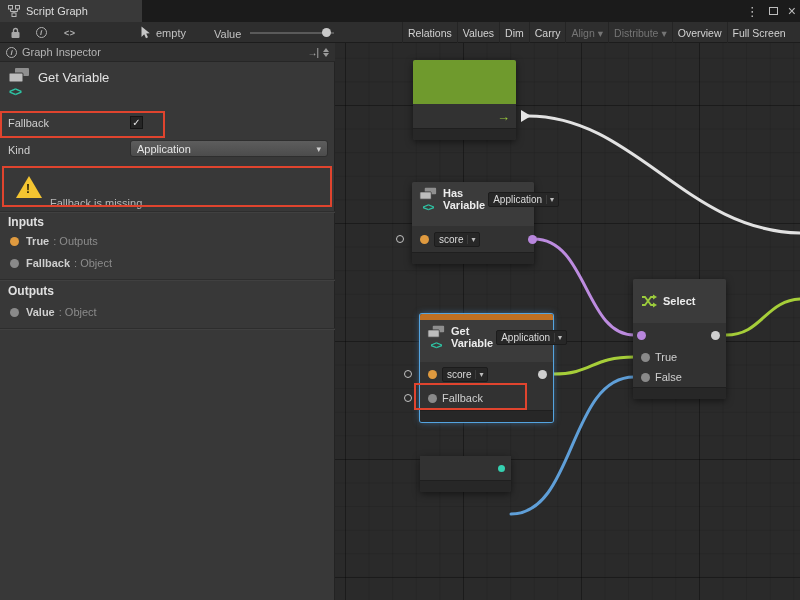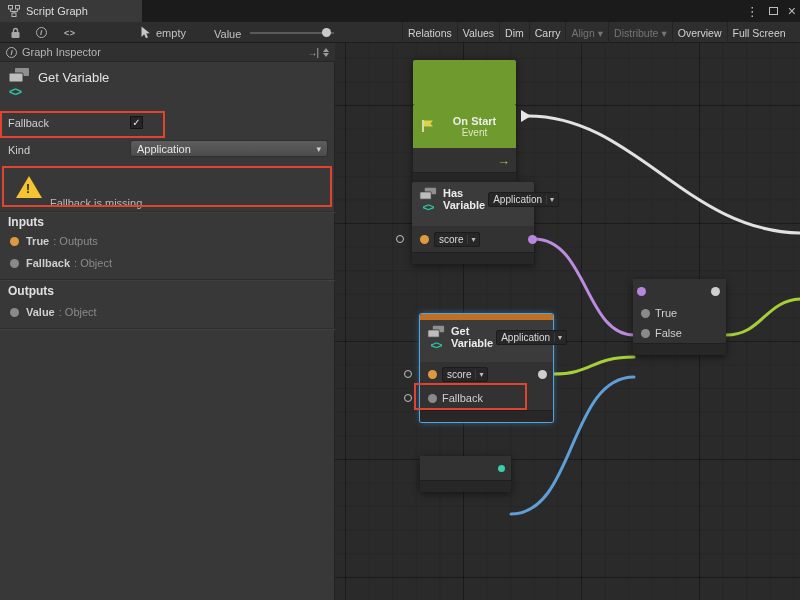--- a/index.html
+++ b/index.html
@@ -280,30 +280,20 @@
     <svg id="wires" width="465" height="557" viewBox="0 0 465 557">
       <path d="M193 73 C 300 73 352 190 468 190" fill="none" stroke-width="3" stroke-linecap="round" stroke="#e2e2e2"></path>
       <path d="M199 196 C 252 196 250 292 299 292" fill="none" stroke-width="3" stroke-linecap="round" stroke="#bd8ce0"></path>
       <path d="M218 331 C 258 331 256 314 299 314" fill="none" stroke-width="3" stroke-linecap="round" stroke="#a6ce39"></path>
       <path d="M176 471 C 240 471 234 334 299 334" fill="none" stroke-width="3" stroke-linecap="round" stroke="#5f9fd8"></path>
       <path d="M391 292 C 428 292 430 256 468 256" fill="none" stroke-width="3" stroke-linecap="round" stroke="#a6ce39"></path>
     </svg>
 
     <div class="node" id="node-on-start">
       <div class="hdr-green hdr-green hdr-green hdr-green hdr-green"></div>
-      <div class="hdr-green" style="margin-top:-0px">
-        <svg width="13" height="14" viewBox="0 0 13 14">
-          <line x1="2" y1="1" x2="2" y2="13" stroke="#f0eecb" stroke-width="1.6"></line>
-          <path d="M3 1.5 H12 L9.6 4.5 L12 7.5 H3 Z" fill="#ded24a"></path>
-        </svg>
-        <div class="hdr-text">
-          <div class="node-title">On Start</div>
-          <div class="node-sub">Event</div>
-        </div>
-      </div>
       <div class="body">
         <span class="flow-arrow">→</span>
       </div>
       <div class="node-footer"></div>
       <span class="tri-out"></span>
     </div>
 
     <div class="node" id="node-has-variable">
       <div class="hdr2">
         <div class="icons-col">
@@ -362,20 +352,29 @@
       </div>
       <div class="port-row">
         <span class="hollow-port"></span>
         <span class="dot gray"></span>
         <span style="color:#cfcfcf">Fallback</span>
       </div>
       <div class="node-footer"></div>
     </div>
 
     <div class="node" id="node-select">
+      <div class="hdr">
+        <svg width="16" height="14" viewBox="0 0 16 14">
+          <path d="M1 3 H4 L10 11 H12" fill="none" stroke="#9ccc3c" stroke-width="1.8"></path>
+          <path d="M1 11 H4 L10 3 H12" fill="none" stroke="#9ccc3c" stroke-width="1.8"></path>
+          <polygon points="12,8.6 12,13.4 16,11" fill="#9ccc3c"></polygon>
+          <polygon points="12,0.6 12,5.4 16,3" fill="#9ccc3c"></polygon>
+        </svg>
+        <span class="node-title">Select</span>
+      </div>
       <div class="port-row r1">
         <span class="dot purple edge-dot-left"></span>
         <span class="dot lgray edge-dot-right"></span>
       </div>
       <div class="port-row r2">
         <span class="dot gray"></span>
         <span>True</span>
       </div>
       <div class="port-row r3">
         <span class="dot gray"></span>

